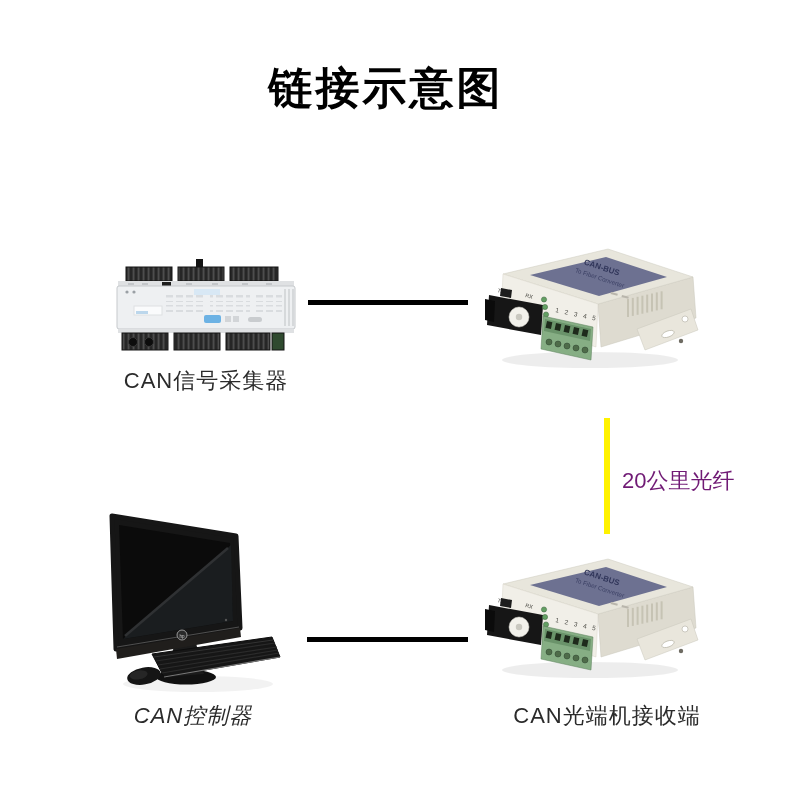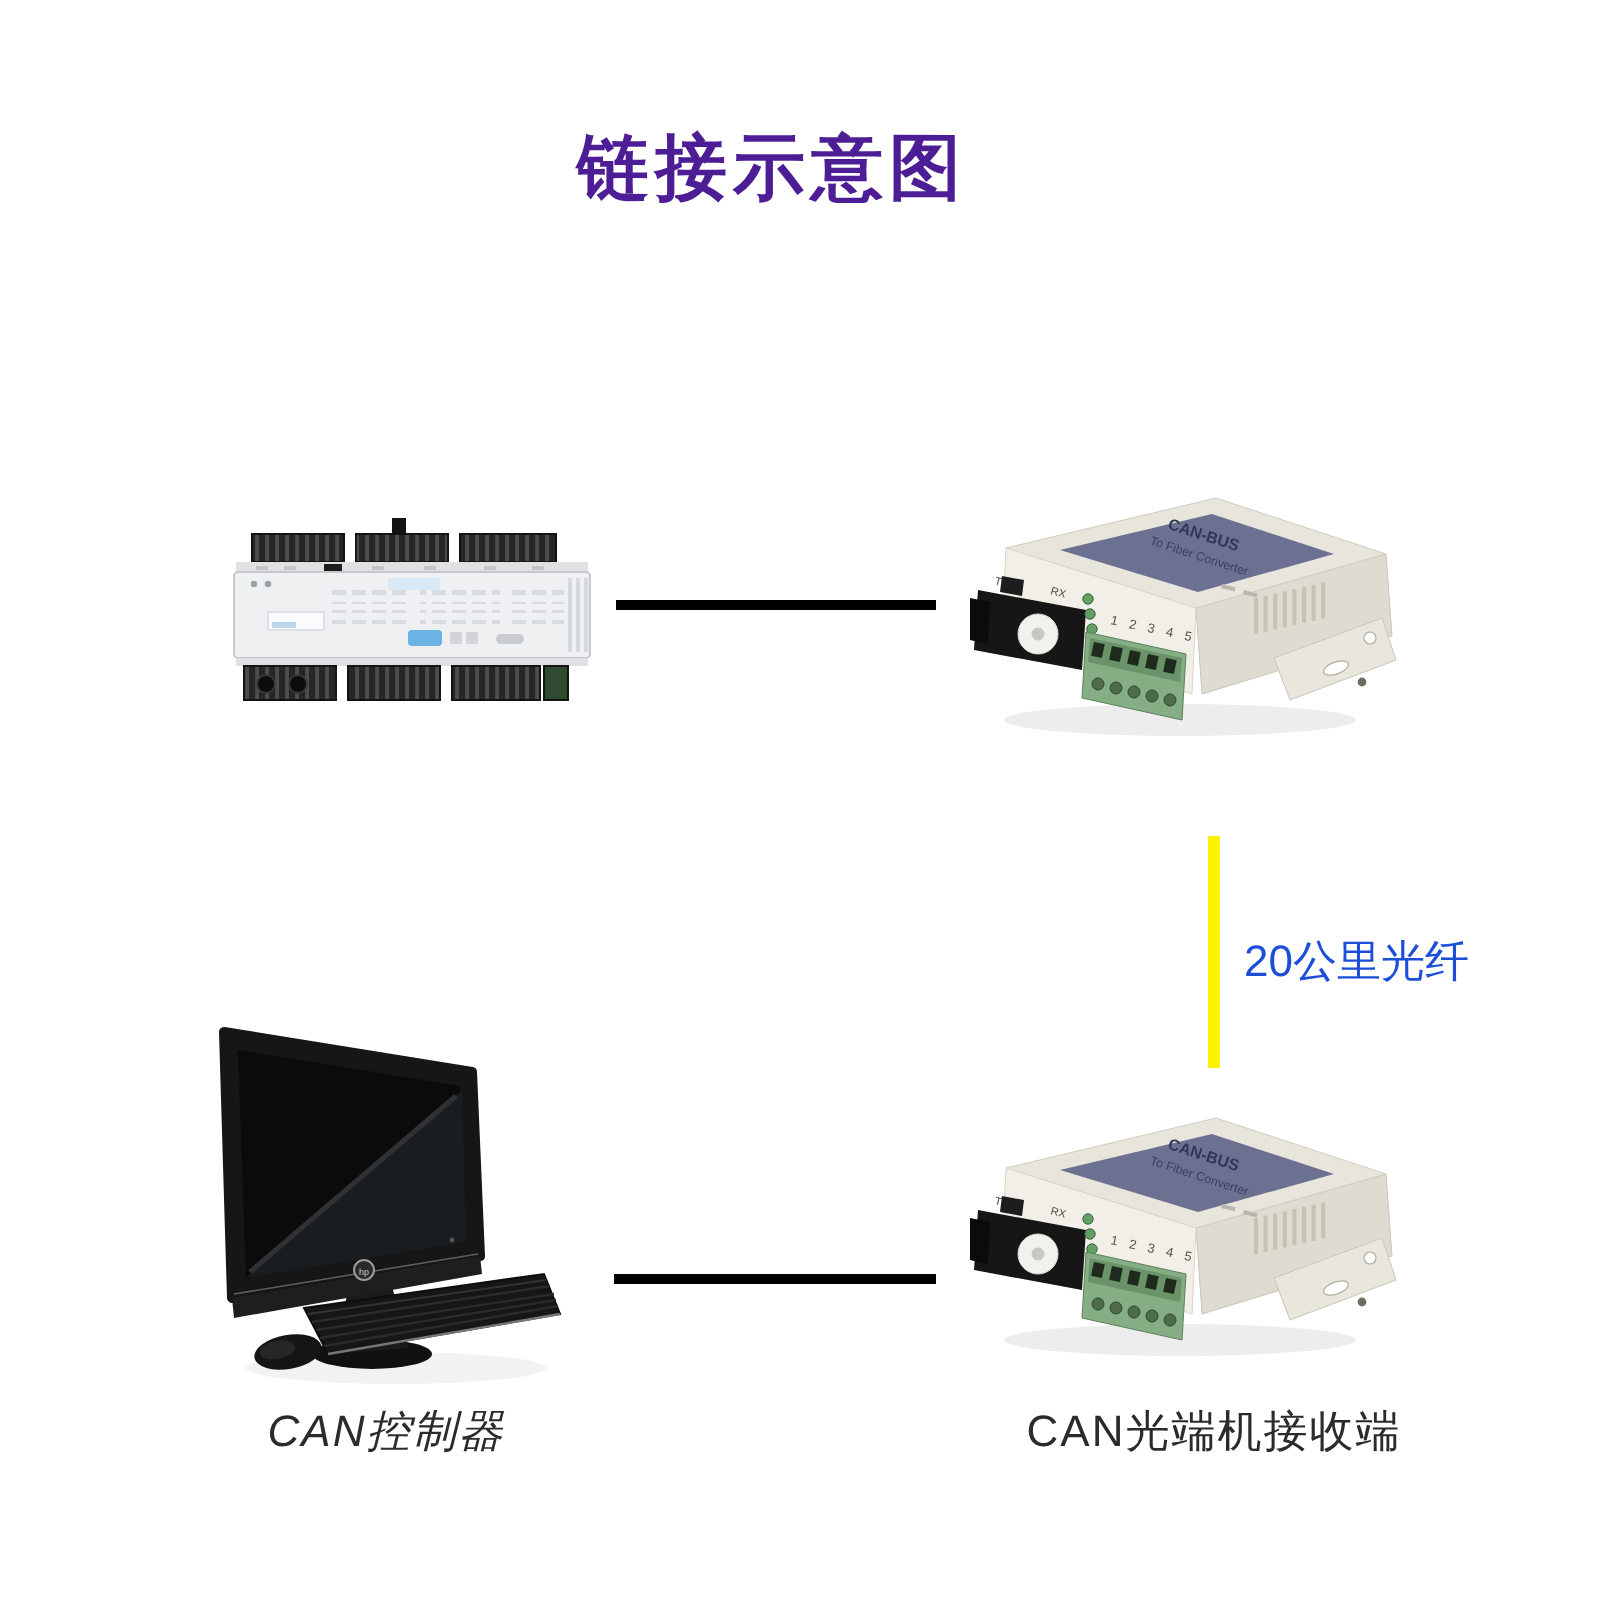--- a/index.html
+++ b/index.html
@@ -1,29 +1,29 @@
 <!DOCTYPE html>
 <html><head>
 <meta charset="utf-8">
 <style>
   html,body{margin:0;padding:0;background:#fff;}
   #canvas{position:relative;width:800px;height:800px;background:#ffffff;overflow:hidden;
           font-family:"Liberation Sans","DejaVu Sans",sans-serif;}
   .title{position:absolute;top:66px;left:0;width:772px;text-align:center;
-         font-size:36px;font-weight:700;color:#4c1d95;letter-spacing:3px;line-height:1;}
+         font-size:44px;font-weight:700;color:#000000;letter-spacing:3px;line-height:1;}
   .dev-label{position:absolute;font-size:22px;color:#2b2b2b;text-align:center;letter-spacing:1px;}
   .lbl-collector{left:116px;top:366px;width:180px;}
   .lbl-transmitter{left:487px;top:381px;width:236px;}
   .lbl-controller{left:98px;top:701px;width:190px;font-style:italic;}
   .lbl-receiver{left:487px;top:701px;width:240px;}
   .cable{position:absolute;height:5px;background:#000;}
   .cable-top{left:308px;top:300px;width:160px;}
   .cable-bottom{left:307px;top:637px;width:161px;}
   .fiber{position:absolute;left:604px;top:418px;width:6px;height:116px;background:#FFF200;}
-  .fiber-label{position:absolute;left:622px;top:466px;font-size:22px;color:#1d4ed8;}
+  .fiber-label{position:absolute;left:622px;top:466px;font-size:22px;color:#701a75;}
   .fig{position:absolute;}
   .fig-collector{left:116px;top:256px;width:180px;height:95px;}
   .fig-transmitter{left:485px;top:242px;width:230px;height:140px;}
   .fig-controller{left:98px;top:496px;width:190px;height:205px;}
   .fig-receiver{left:485px;top:552px;width:230px;height:140px;}
   svg{display:block;}
 </style>
 </head>
 <body>
 
@@ -81,20 +81,21 @@
       <g>
         <rect x="6" y="77" width="46" height="17" fill="url(#pinSlots)" stroke="#141414"></rect>
         <circle cx="17" cy="86" r="4.5" fill="#0C0C0C" stroke="#3A3A3A"></circle>
         <circle cx="33" cy="86" r="4.5" fill="#0C0C0C" stroke="#3A3A3A"></circle>
         <rect x="58" y="77" width="46" height="17" fill="url(#pinSlots)" stroke="#141414"></rect>
         <rect x="110" y="77" width="44" height="17" fill="url(#pinSlots)" stroke="#141414"></rect>
         <rect x="156" y="77" width="12" height="17" fill="#2F4A2F" stroke="#141414"></rect>
       </g>
     </svg>
   </div>
+  <div class="dev-label lbl-collector">CAN信号采集器</div>
 
   <div class="cable cable-top"></div>
 
   <div class="fig fig-transmitter">
     <svg width="230" height="140" viewBox="0 0 230 140">
       <ellipse cx="105" cy="118" rx="88" ry="8" fill="rgba(0,0,0,0.07)"></ellipse>
       <polygon points="113,62 208,35 211,76 116,105" fill="#DEDBD0" stroke="#c9c6ba" stroke-width="0.5"></polygon>
       <polygon points="152,87 206,67 213,88 160,108" fill="#E9E6DC" stroke="#c9c6ba" stroke-width="0.5"></polygon>
       <circle cx="200" cy="77" r="3" fill="#fff" stroke="#b0ad9f" stroke-width="0.6"></circle>
       <ellipse cx="183" cy="92" rx="6.5" ry="3" transform="rotate(-20 183 92)" fill="#fff" stroke="#b0ad9f" stroke-width="0.6"></ellipse>

